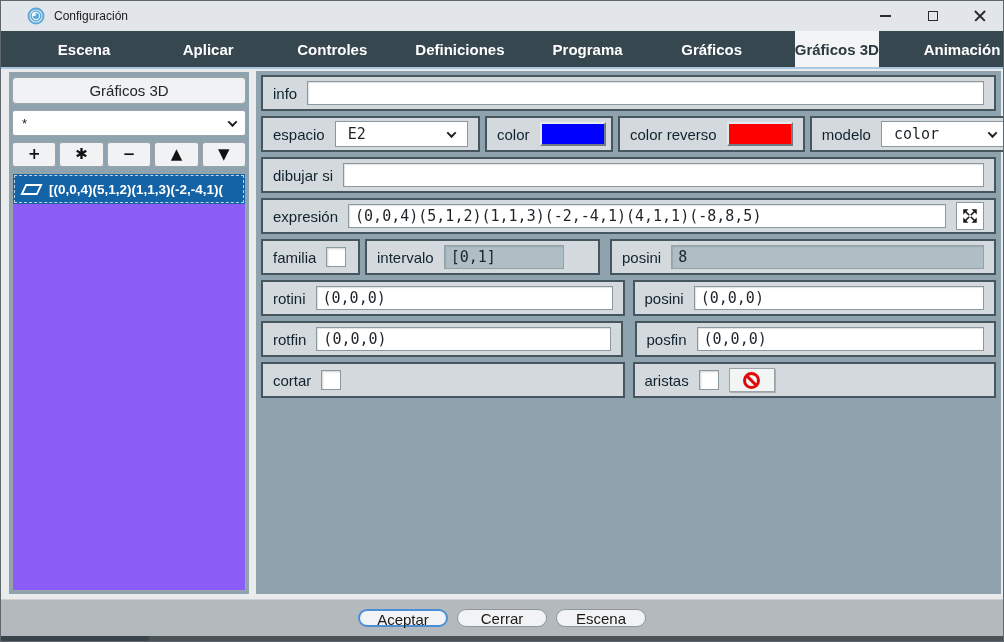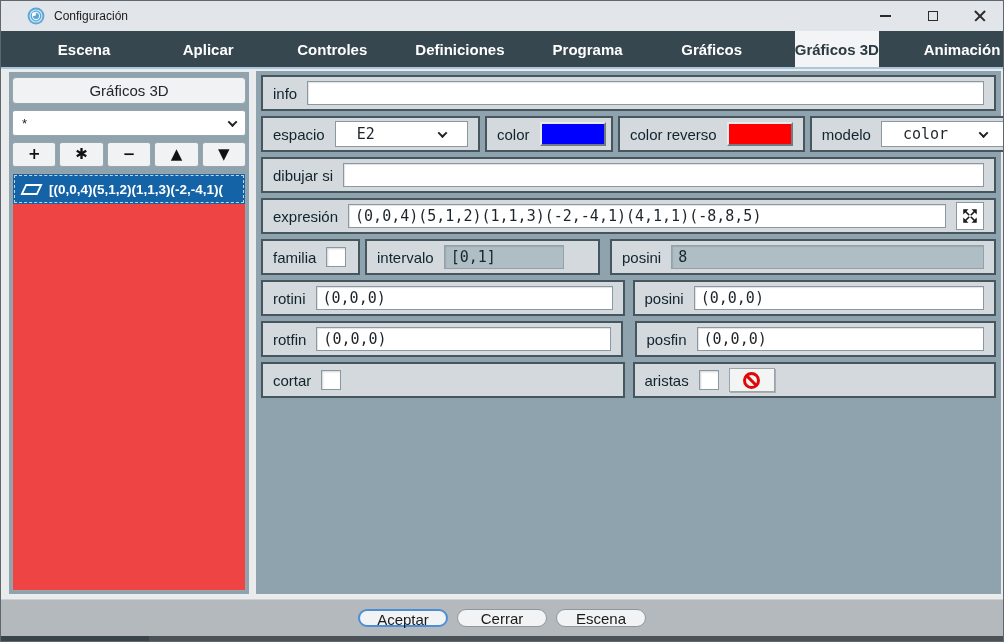--- a/index.html
+++ b/index.html
@@ -42,41 +42,41 @@
                font-size:15px; color:#20262a; flex:0 0 auto; }
   .lp-select { height:26px; background:#fff; border:1px solid #9aa4ab; border-radius:3px;
                display:flex; align-items:center; padding:0 9px; font-size:13px; color:#222;
                cursor:pointer; flex:0 0 auto; }
   .chev { width:7px; height:7px; border-right:2px solid #222; border-bottom:2px solid #222;
           transform:rotate(45deg) translate(-1px,-1px); margin-left:auto; flex:0 0 auto; }
   .lp-toolbar { display:flex; gap:3px; flex:0 0 auto; }
   .lp-toolbar button { flex:1; height:25px; background:#F1F2F3; border:1px solid #9aa4ab;
         border-radius:3px; font-family:"DejaVu Sans", sans-serif; font-weight:700; font-size:15px;
         color:#111; cursor:pointer; line-height:1; }
-  .lp-list { flex:1; background:#ef4444; border:1px solid #9aa4ab; overflow:hidden; }
+  .lp-list { flex:1; background:#8b5cf6; border:1px solid #9aa4ab; overflow:hidden; }
   .lp-item { height:30px; background:#1563A7; color:#fff; display:flex; align-items:center;
              gap:9px; padding:0 6px; cursor:pointer;
              outline:1px dashed #bcd6ec; outline-offset:-2px; }
   .pgram { width:17px; height:11px; border:2.5px solid #fff; transform:skewX(-25deg);
            margin-left:4px; flex:0 0 auto; }
   .lp-item-label { font-weight:700; font-size:13.5px; white-space:nowrap; overflow:hidden; }
 
   .right-panel { position:absolute; left:255px; top:2px; right:2px; bottom:5px;
                  background:#8FA3AE; padding:4px 5px; }
   .row { display:flex; gap:5px; margin-bottom:5px; }
   .cell { background:#D3D9DC; border:2px solid #46565F; height:36px;
           display:flex; align-items:center; padding:0 10px; gap:10px; }
   .grow { flex:1; }
   .flabel { font-size:15px; color:#10232E; white-space:nowrap; }
   .tinput { height:24px; border:1px solid #8b989f; background:#fff;
             font-family:"DejaVu Sans Mono", monospace; font-size:15px; color:#1d2429;
             padding:0 6px; box-shadow:inset 1px 1px 1px rgba(0,0,0,.12); outline:none; }
   .tinput.dis { background:#AFBDC5; border-color:#94a1a9; color:#16262f; }
   .dselect { height:26px; background:#fff; border:1px solid #8b989f; display:flex;
-             align-items:center; padding:0 21px; gap:8px; cursor:pointer;
+             align-items:center; padding:0 12px; gap:8px; cursor:pointer;
              font-family:"DejaVu Sans Mono", monospace; font-size:15px; color:#1d2429; }
   .swatch { width:66px; height:24px; border:2px solid; border-color:#e7eaec #707b81 #707b81 #e7eaec;
             cursor:pointer; flex:0 0 auto; }
   .cbx { width:20px; height:20px; background:#fff; border:1px solid #8b989f;
          box-shadow:inset 1px 1px 2px rgba(0,0,0,.18); cursor:pointer; flex:0 0 auto; }
   .icon-btn { width:28px; height:28px; background:#fff; border:1px solid #8b989f;
               display:flex; align-items:center; justify-content:center; cursor:pointer; flex:0 0 auto; }
   .no-btn { width:46px; height:24px; background:#F3F4F4; border:1px solid #9aa4ab;
             box-shadow:1px 1px 0 rgba(0,0,0,.2); display:flex; align-items:center;
             justify-content:center; cursor:pointer; flex:0 0 auto; }

